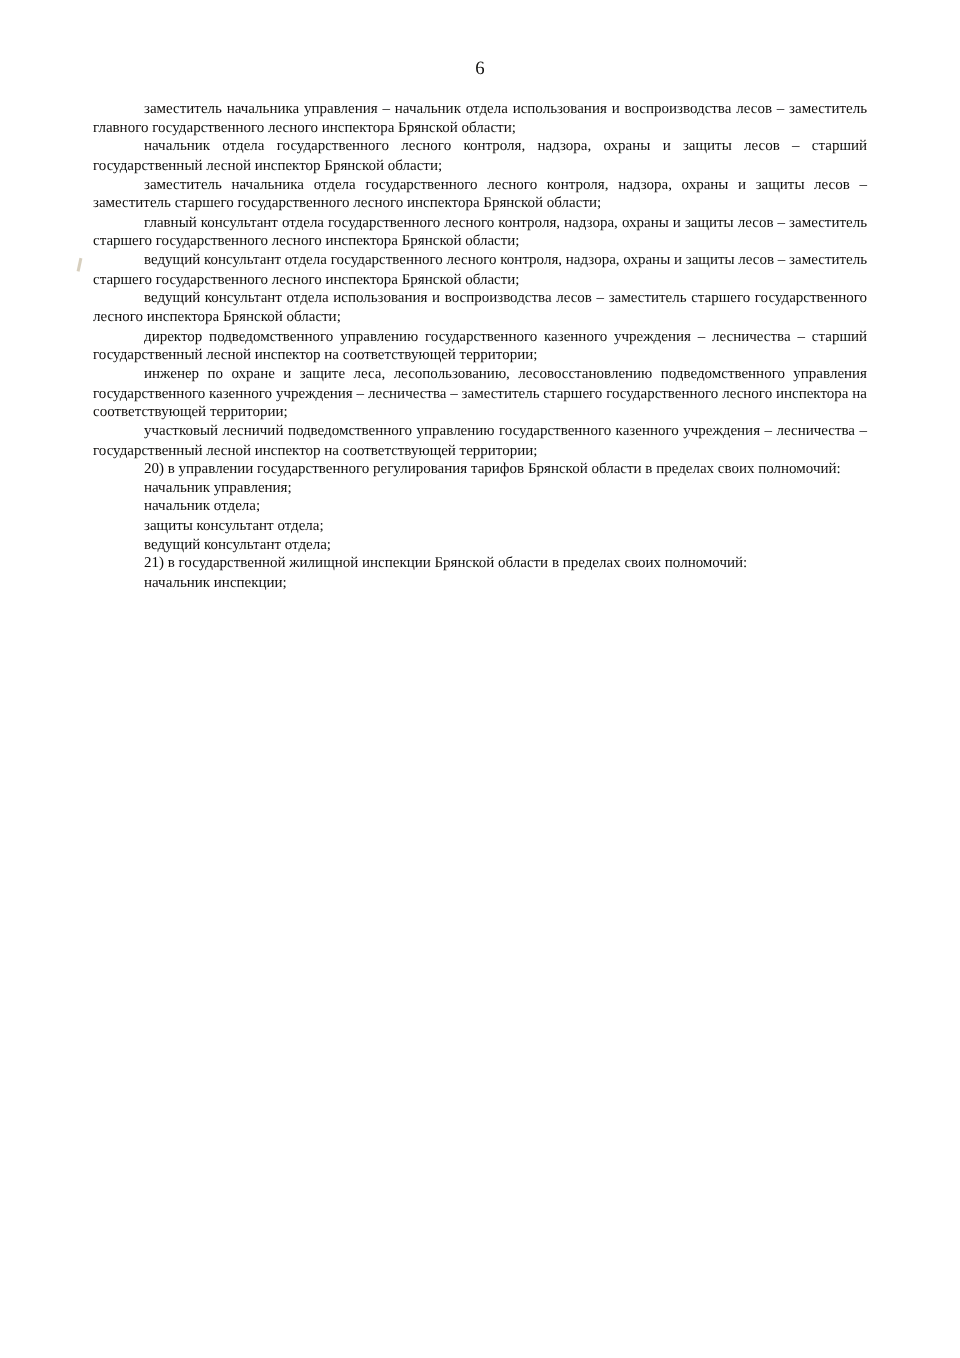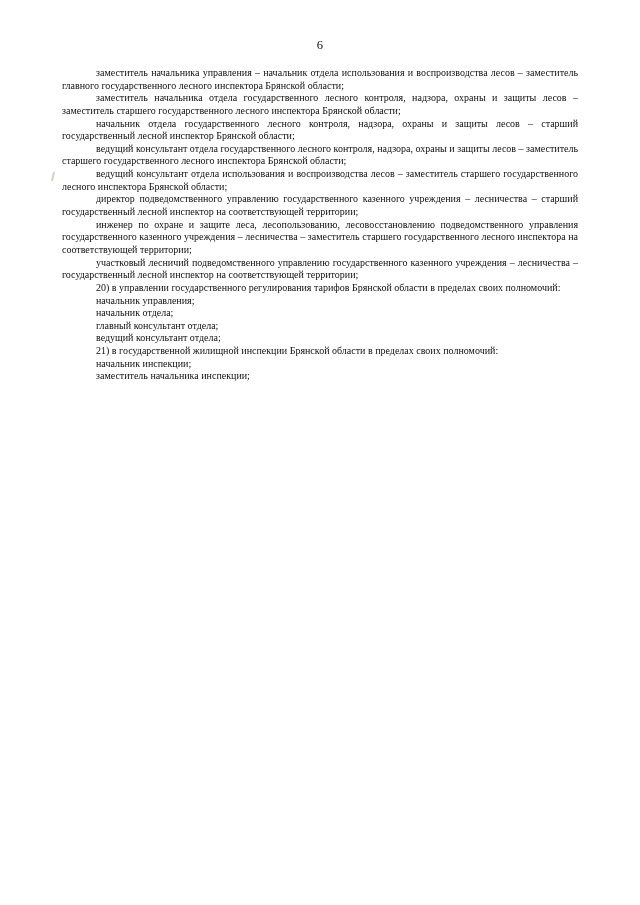--- a/index.html
+++ b/index.html
@@ -54,29 +54,29 @@
   }
 </style>
 </head>
 <body>
 
 <div class="page">
   <div class="page-number">6</div>
   <div class="stray-mark"></div>
   <div class="body-text">
     <p class="para">заместитель начальника управления – начальник отдела использования и воспроизводства лесов – заместитель главного государственного лесного инспектора Брянской области;</p>
+    <p class="para">начальник отдела государственного лесного контроля, надзора, охраны и защиты лесов – старший государственный лесной инспектор Брянской области;</p>
     <p class="para">заместитель начальника отдела государственного лесного контроля, надзора, охраны и защиты лесов – заместитель старшего государственного лесного инспектора Брянской области;</p>
-    <p class="para">начальник отдела государственного лесного контроля, надзора, охраны и защиты лесов – старший государственный лесной инспектор Брянской области;</p>
+    <p class="para">главный консультант отдела государственного лесного контроля, надзора, охраны и защиты лесов – заместитель старшего государственного лесного инспектора Брянской области;</p>
     <p class="para">ведущий консультант отдела государственного лесного контроля, надзора, охраны и защиты лесов – заместитель старшего государственного лесного инспектора Брянской области;</p>
     <p class="para">ведущий консультант отдела использования и воспроизводства лесов – заместитель старшего государственного лесного инспектора Брянской области;</p>
     <p class="para">директор подведомственного управлению государственного казенного учреждения – лесничества – старший государственный лесной инспектор на соответствующей территории;</p>
     <p class="para">инженер по охране и защите леса, лесопользованию, лесовосстановлению подведомственного управления государственного казенного учреждения – лесничества – заместитель старшего государственного лесного инспектора на соответствующей территории;</p>
     <p class="para">участковый лесничий подведомственного управлению государственного казенного учреждения – лесничества – государственный лесной инспектор на соответствующей территории;</p>
     <p class="para">20) в управлении государственного регулирования тарифов Брянской области в пределах своих полномочий:</p>
     <p class="para">начальник управления;</p>
     <p class="para">начальник отдела;</p>
-    <p class="para">главный консультант отдела;</p>
+    <p class="para">защиты консультант отдела;</p>
     <p class="para">ведущий консультант отдела;</p>
     <p class="para">21) в государственной жилищной инспекции Брянской области в пределах своих полномочий:</p>
     <p class="para">начальник инспекции;</p>
-    <p class="para">заместитель начальника инспекции;</p>
   </div>
 </div>
 
 </body></html>

